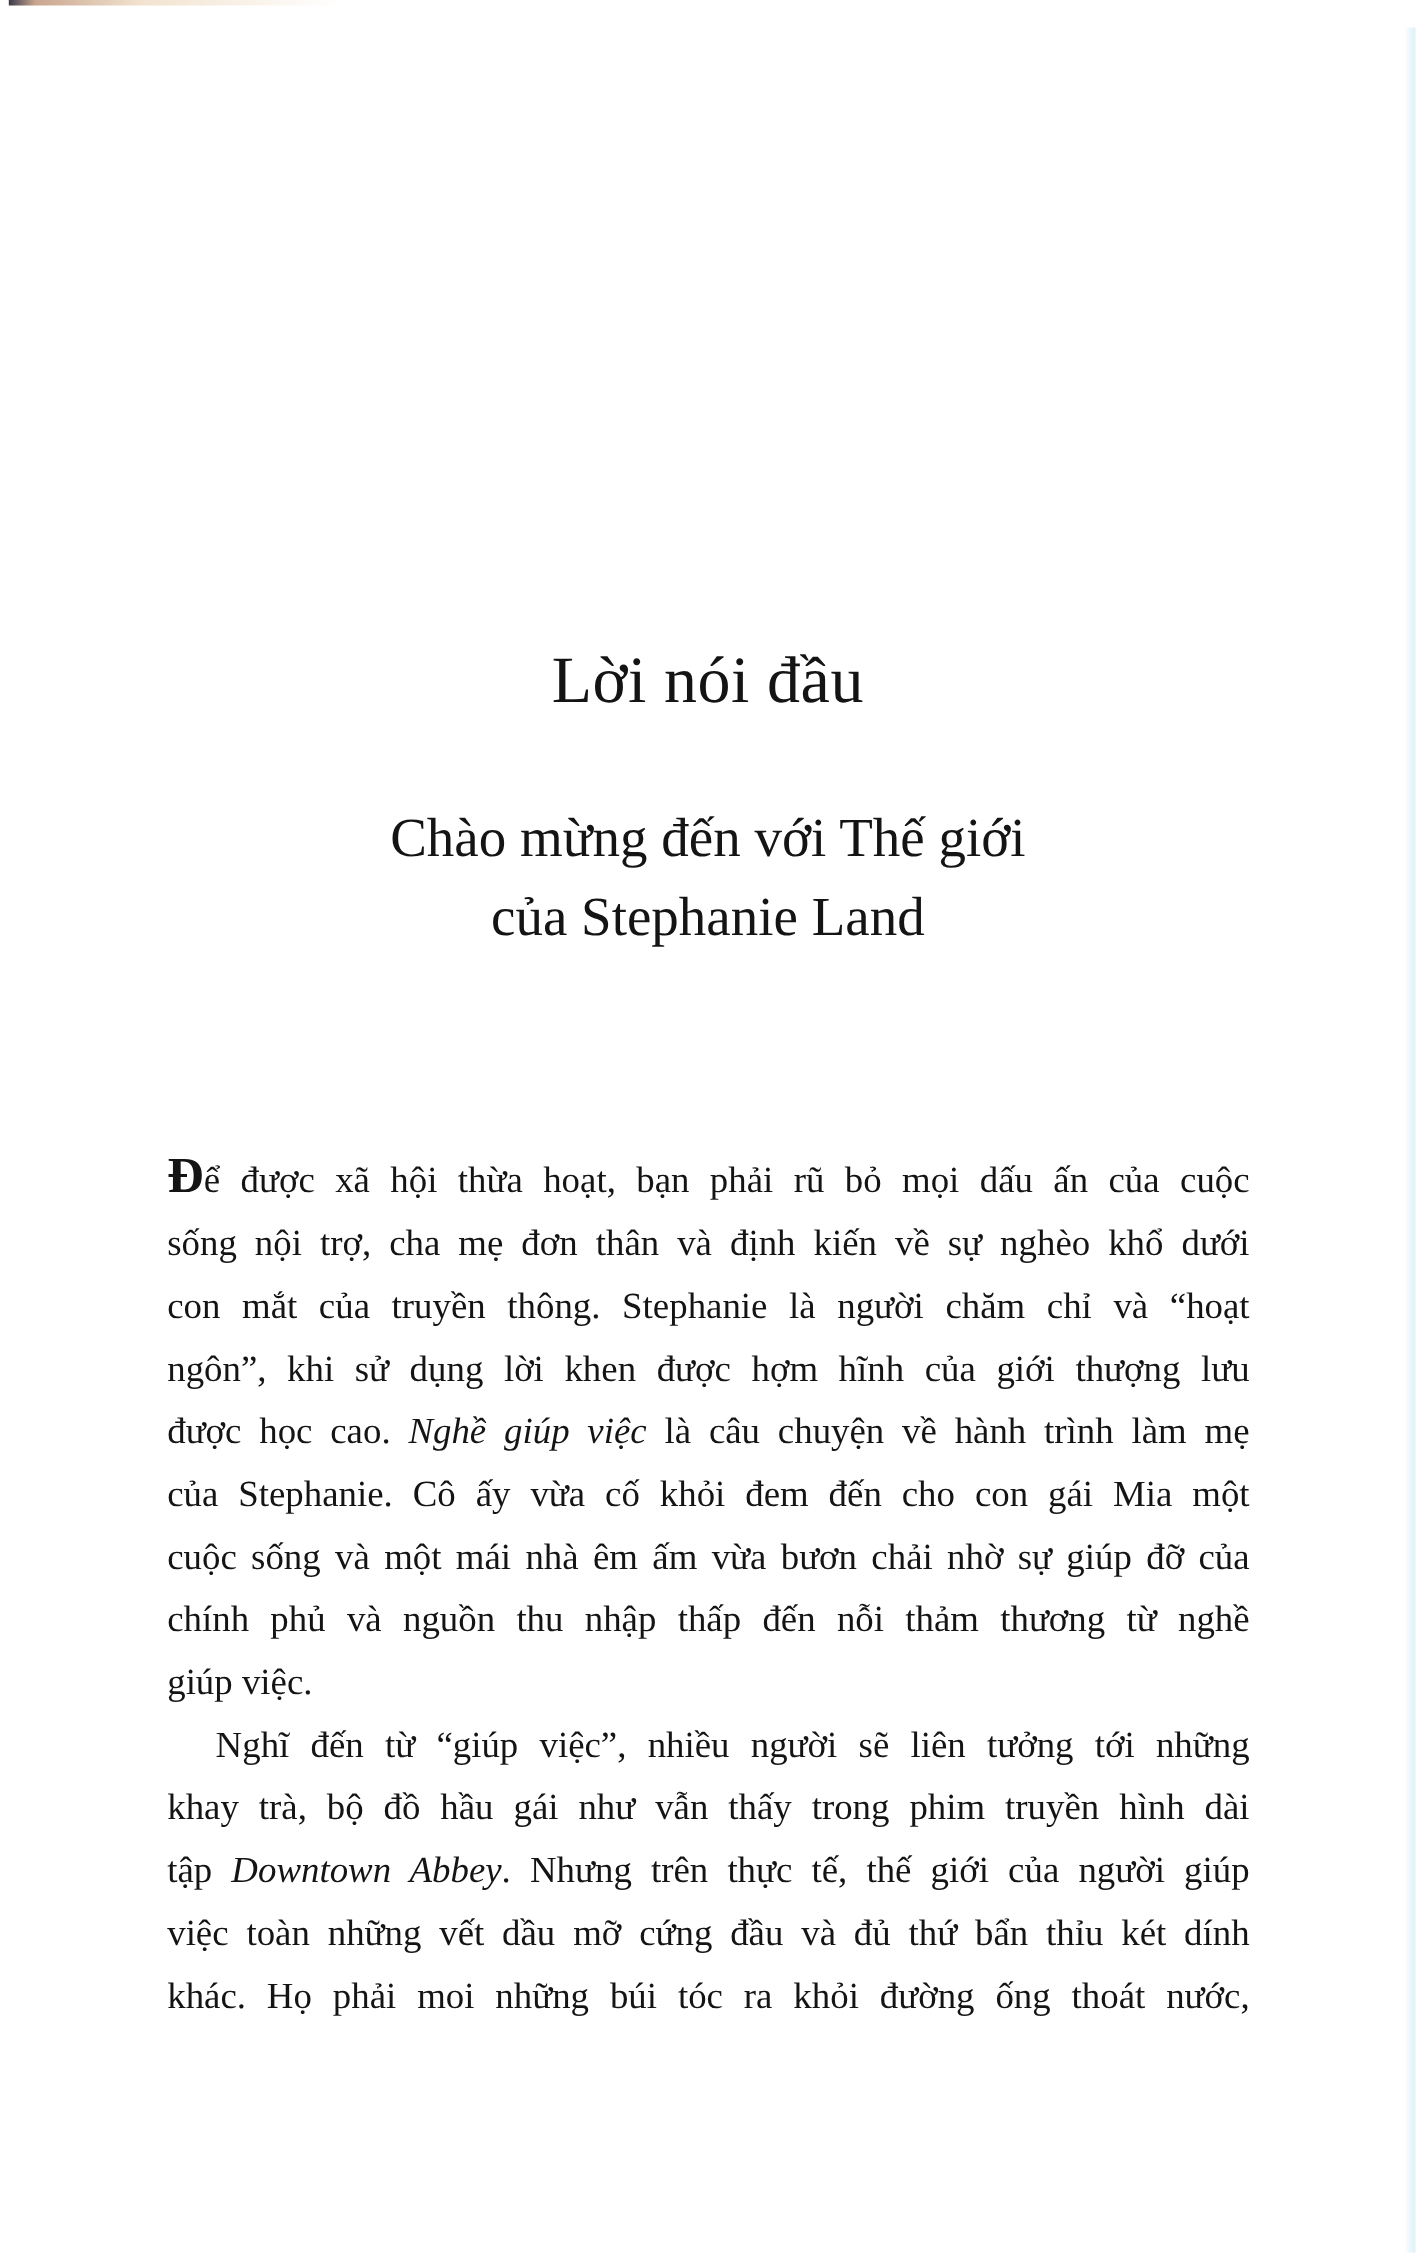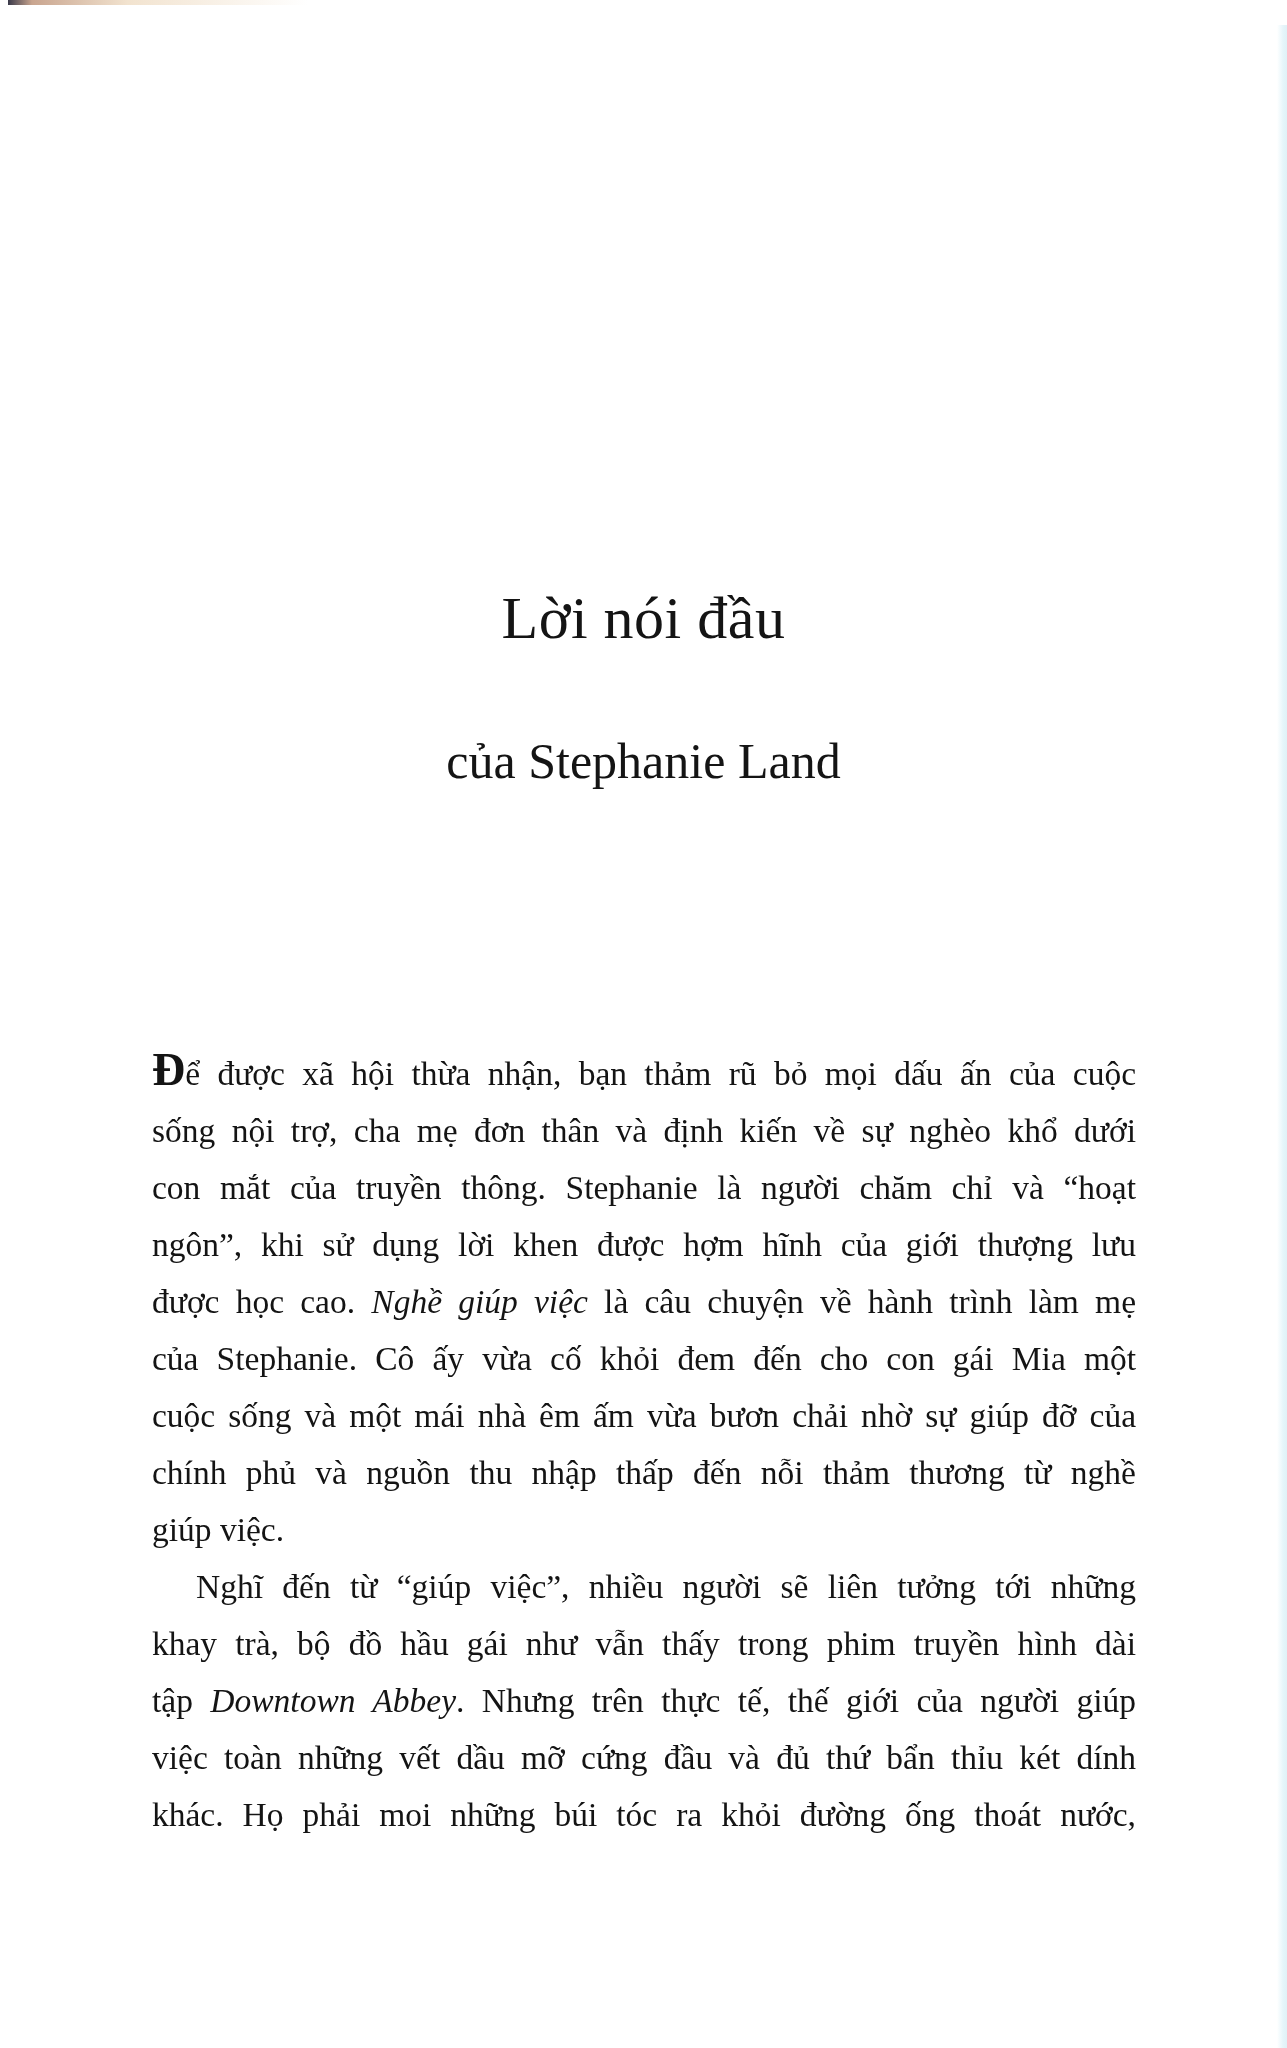--- a/index.html
+++ b/index.html
@@ -101,27 +101,28 @@
 <body>
 
 <div class="scan-edge-top"></div>
 <div class="scan-edge-right"></div>
 
 <div class="page">
 
   <h1 class="chapter-title">Lời nói đầu</h1>
 
   <h2 class="subtitle">
+    <span>Chào mừng đến với Thế giới</span>
     <span>của Stephanie Land</span>
   </h2>
 
   <div class="body-text">
 
     <p class="para para1">
-      <span class="line"><span class="dropcap">Đ</span><span>ể được xã hội thừa nhận, bạn thảm rũ bỏ mọi dấu ấn của cuộc</span></span>
+      <span class="line"><span class="dropcap">Đ</span><span>ể được xã hội thừa hoạt, bạn phải rũ bỏ mọi dấu ấn của cuộc</span></span>
       <span class="line">sống nội trợ, cha mẹ đơn thân và định kiến về sự nghèo khổ dưới</span>
       <span class="line">con mắt của truyền thông. Stephanie là người chăm chỉ và “hoạt</span>
       <span class="line">ngôn”, khi sử dụng lời khen được hợm hĩnh của giới thượng lưu</span>
       <span class="line"><span>được học cao. </span><em>Nghề giúp việc</em><span> là câu chuyện về hành trình làm mẹ</span></span>
       <span class="line">của Stephanie. Cô ấy vừa cố khỏi đem đến cho con gái Mia một</span>
       <span class="line">cuộc sống và một mái nhà êm ấm vừa bươn chải nhờ sự giúp đỡ của</span>
       <span class="line">chính phủ và nguồn thu nhập thấp đến nỗi thảm thương từ nghề</span>
       <span class="line last">giúp việc.</span>
     </p>
 

